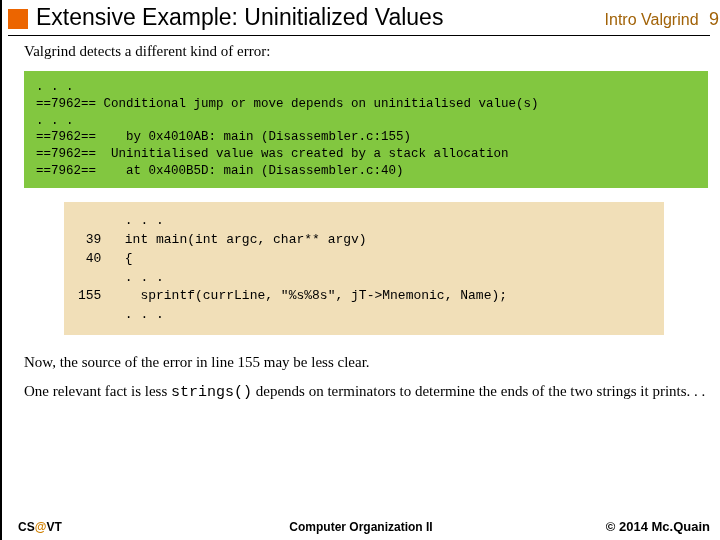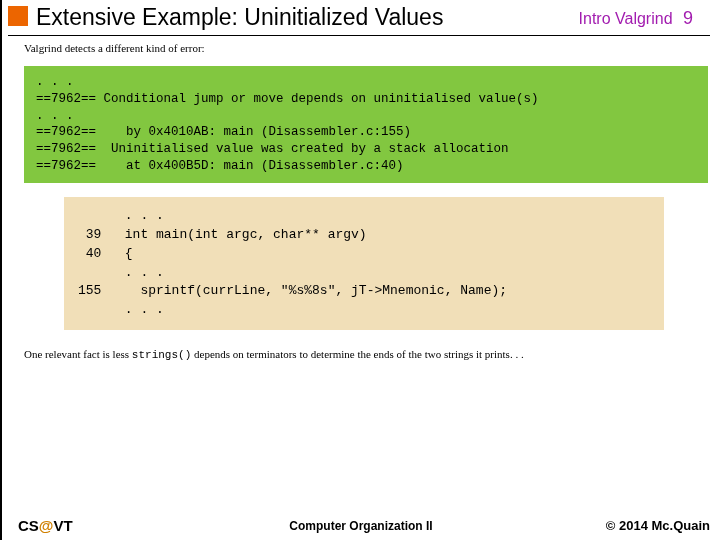--- a/index.html
+++ b/index.html
@@ -1,30 +1,30 @@
 <!DOCTYPE html>
 <html><head>
 <meta charset="utf-8">
 <style>
   * { margin: 0; padding: 0; box-sizing: border-box; }
   html, body { width: 720px; height: 540px; font-family: "Times New Roman", serif; background: #fff; overflow: hidden; }
   .slide { position: relative; width: 720px; height: 540px; border-left: 2px solid #000; }
-  .topbar { display: flex; align-items: flex-start; padding: 4px 27px 2px 6px; }
+  .topbar { display: flex; align-items: center; padding: 4px 1px 2px 6px; }
   .orange-square { width: 20px; height: 20px; background: #ec6500; margin-right: 8px; flex: 0 0 auto; margin-top: 2px; }
   .title { font-size: 23px; font-family: Arial, sans-serif; font-weight: 400; color: #000; flex: 1 1 auto; }
-  .meta { font-size: 16px; font-family: Arial, sans-serif; color: #a21caf; margin-top: 4px; white-space: nowrap; }
+  .meta { font-size: 16px; font-family: Arial, sans-serif; color: #a16207; margin-top: 4px; white-space: nowrap; }
   .pagenum { margin-left: 6px; font-size: 18px; }
   .rule { border: none; border-top: 1px solid #000; margin: 2px 10px 6px 6px; }
   .body { padding: 0 12px 0 22px; }
-  .para { font-size: 11px; margin: 6px 0 10px 0; line-height: 1.25; }
+  .para { font-size: 15px; margin: 6px 0 10px 0; line-height: 1.25; }
   .mono-inline { font-family: "Courier New", monospace; }
   .green-box { background: #82c740; padding: 8px 12px; font-family: "Courier New", monospace; font-size: 12.5px; white-space: pre; color: #000; margin-bottom: 14px; line-height: 1.35; }
   .tan-box { background: #f1dfb8; padding: 10px 14px; font-family: "Courier New", monospace; font-size: 13px; white-space: pre; color: #000; margin: 0 0 18px 40px; width: 600px; line-height: 1.45; }
   .footer { position: absolute; bottom: 6px; left: 0; right: 0; display: flex; align-items: center; justify-content: space-between; padding: 0 10px 0 16px; font-family: Arial, sans-serif; }
-  .footer-left { font-size: 15px; font-weight: bold; }
+  .footer-left { font-size: 12px; font-weight: bold; }
   .footer-left .at { color: #d08000; }
   .footer-center { font-size: 12px; font-weight: bold; position: absolute; left: 50%; transform: translateX(-50%); }
   .footer-right { font-size: 13px; font-weight: bold; }
 </style>
 </head>
 <body>
 
 <div class="slide">
 
   <div class="topbar">
@@ -48,20 +48,21 @@
 ==7962==  Uninitialised value was created by a stack allocation
 ==7962==    at 0x400B5D: main (Disassembler.c:40)</div>
 
     <div class="tan-box">      . . .
  39   int main(int argc, char** argv)
  40   {
       . . .
 155     sprintf(currLine, "%s%8s", jT-&gt;Mnemonic, Name);
       . . .</div>
 
+    <p class="para">Now, the source of the error in line 155 may be less clear.</p>
 
     <p class="para">
       <span>One relevant fact is less </span><span class="mono-inline">strings()</span><span> depends on terminators to determine the ends of the two strings it prints. . .</span>
     </p>
 
   </div>
 
   <div class="footer">
     <div class="footer-left">
       <span>CS</span><span class="at">@</span><span>VT</span>

